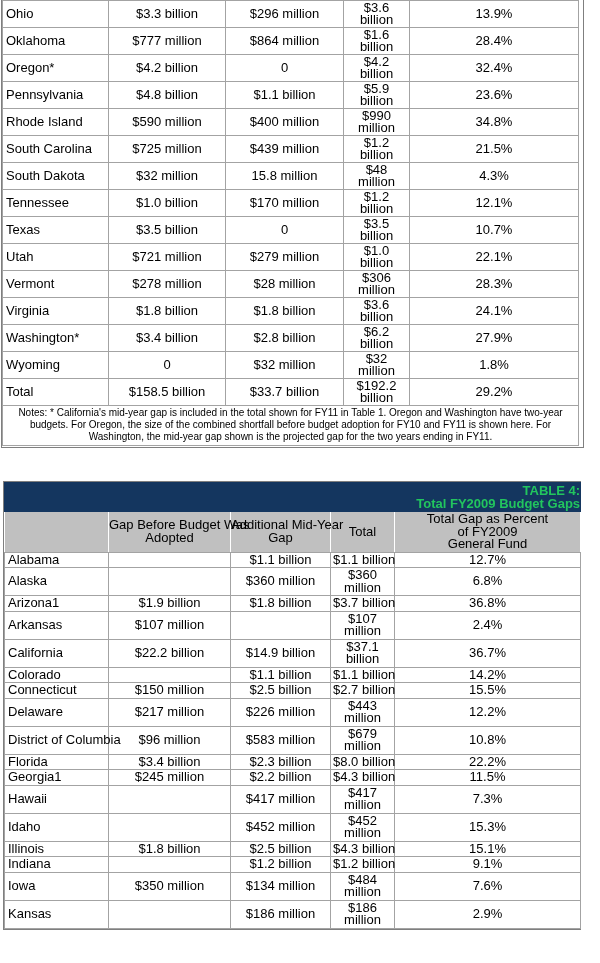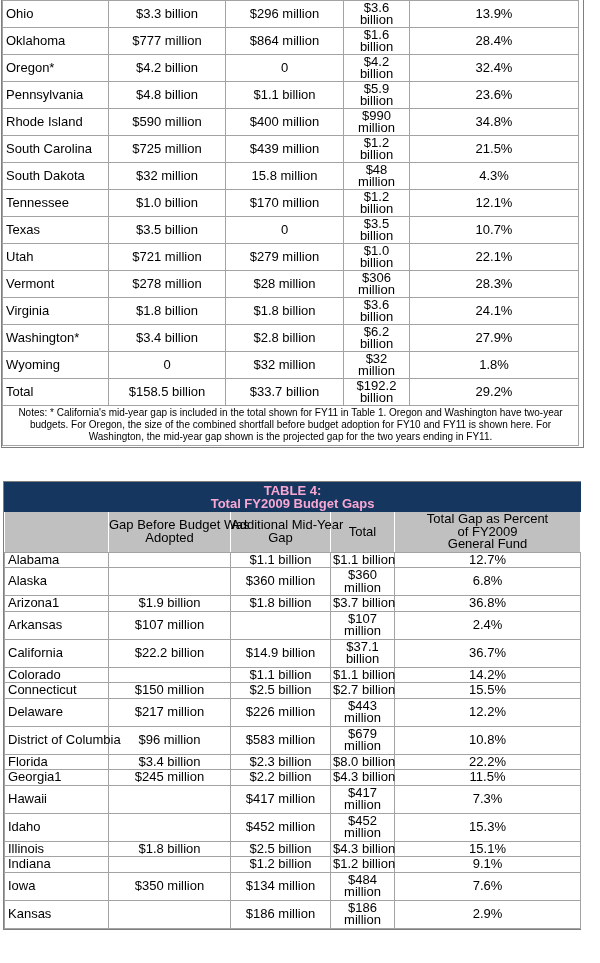--- a/index.html
+++ b/index.html
@@ -47,23 +47,23 @@
   }
   .t4 { width: 576px; font-size: 13px; }
   .t4 td {
     border: 1px solid #a3a3a3;
     line-height: 12.5px;
     padding: 1px 2px;
   }
   .t4 td.title-cell {
     background: #14365f;
     border: 1px solid #14365f;
-    color: #f9a8d4;
+    color: #22c55e;
     font-weight: bold;
-    text-align: center;
+    text-align: right;
     line-height: 13px;
     padding: 1px 0;
   }
   .t4 td.colhead {
     background: #c0c0c0;
     text-align: center;
     white-space: pre;
     line-height: 12.5px;
     border-left: 1px solid #ffffff;
     border-right: 1px solid #ffffff;

